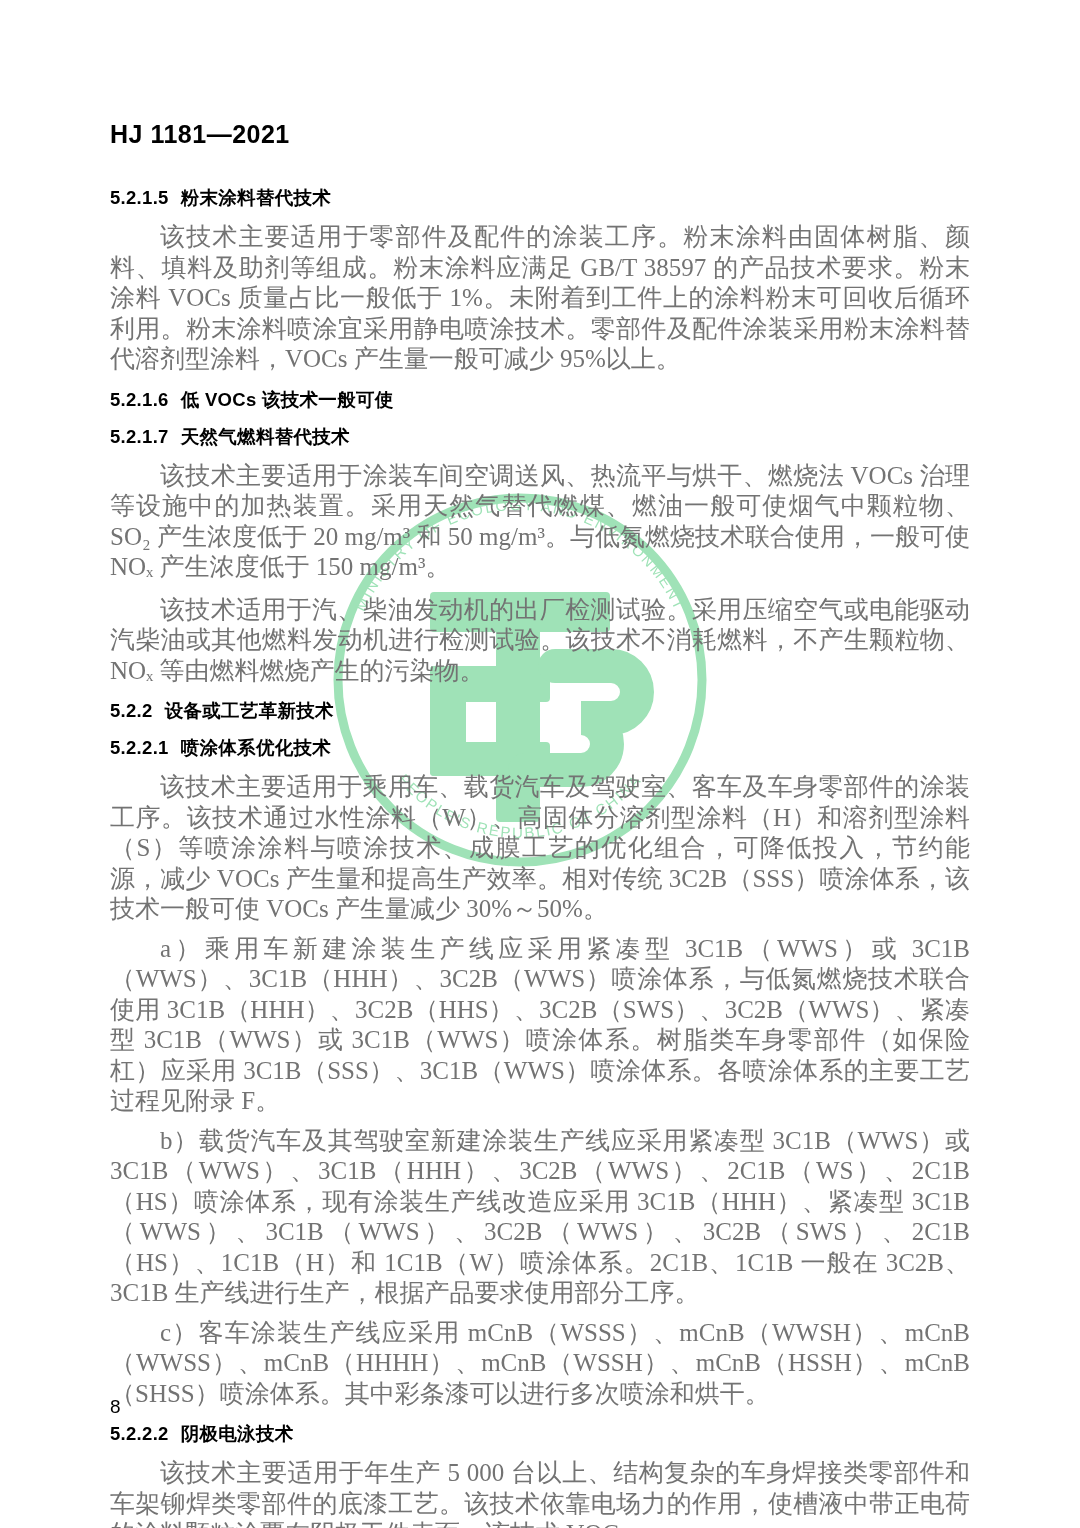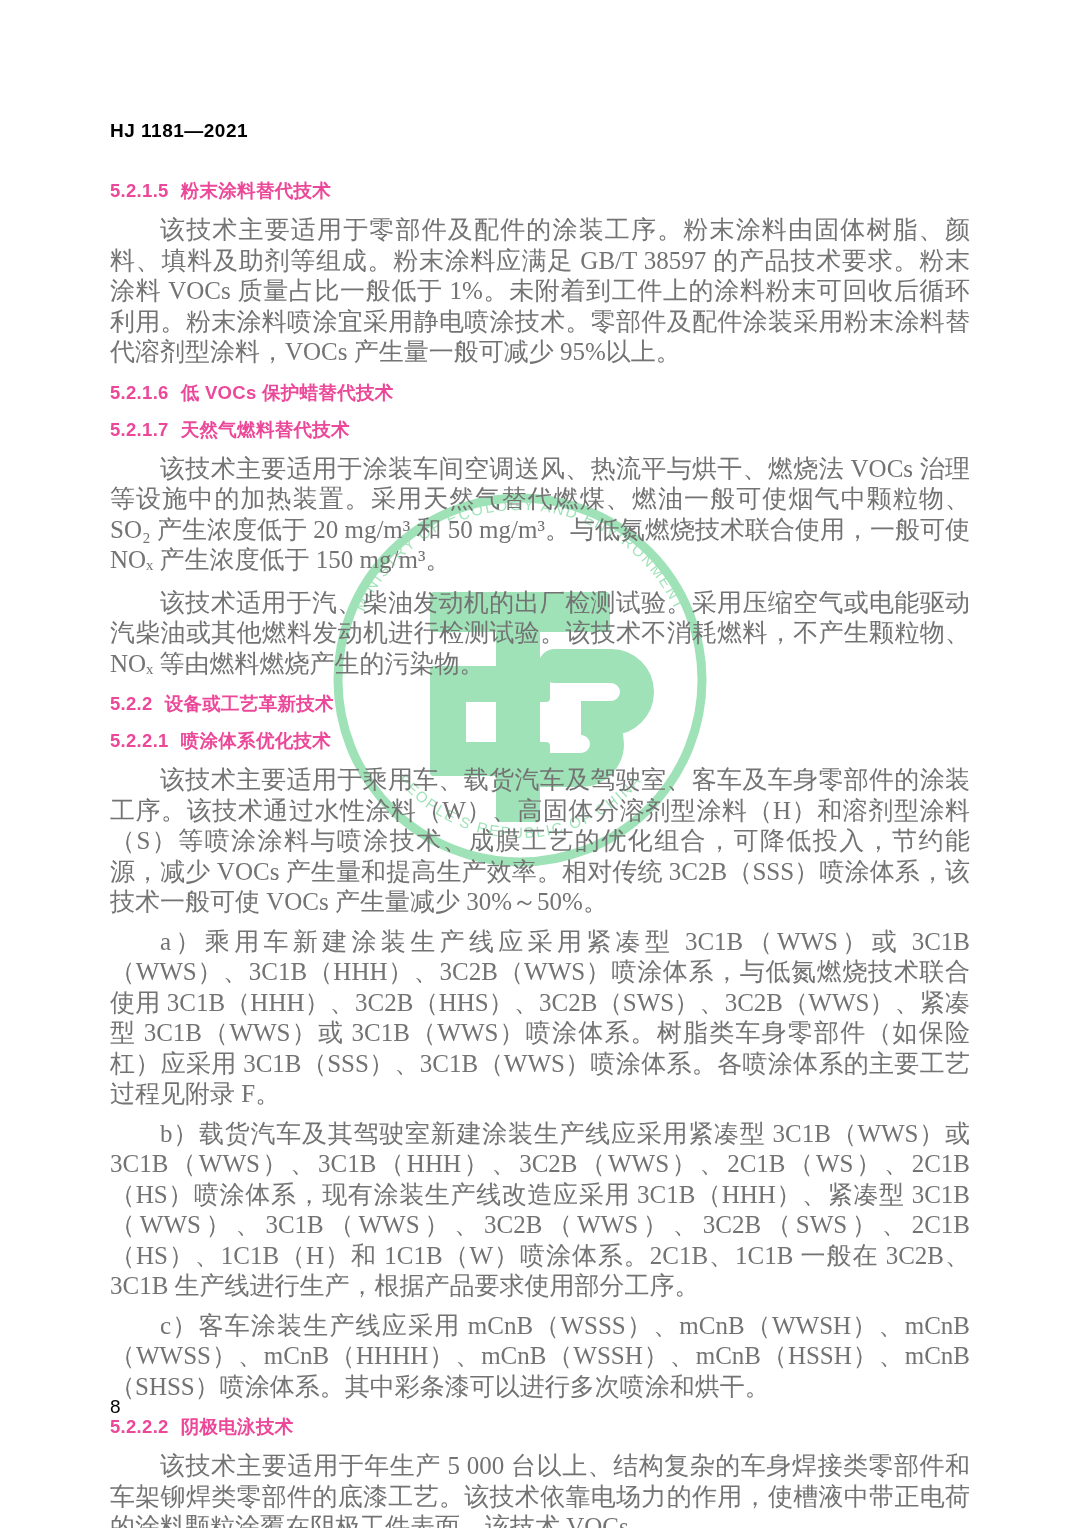--- a/index.html
+++ b/index.html
@@ -24,31 +24,31 @@
   }
   .content {
     position: absolute;
     left: 110px;
     top: 120px;
     width: 860px;
   }
   .running-head {
     font-family: "Liberation Sans", "DejaVu Sans", sans-serif;
     font-weight: bold;
-    font-size: 19px;
+    font-size: 25px;
     letter-spacing: 0.5px;
     margin: 0 0 36px 0;
     color: #000;
   }
   h3.clause {
     font-family: "Liberation Sans", "DejaVu Sans", sans-serif;
     font-size: 18.5px;
     font-weight: bold;
     margin: 0 0 12px 0;
-    color: #ec4899;
+    color: #000000;
     letter-spacing: 0.3px;
   }
   h3.clause .num {
     display: inline-block;
     margin-right: 12px;
   }
   p.para {
     font-size: 25px;
     line-height: 30.5px;
     margin: 0 0 12px 0;
@@ -116,21 +116,21 @@
   <div class="content">
 
     <div class="running-head">HJ 1181—2021</div>
 
     <h3 class="clause">
       <span class="num">5.2.1.5</span><span>粉末涂料替代技术</span>
     </h3>
     <p class="para">该技术主要适用于零部件及配件的涂装工序。粉末涂料由固体树脂、颜料、填料及助剂等组成。粉末涂料应满足 GB/T 38597 的产品技术要求。粉末涂料 VOCs 质量占比一般低于 1%。未附着到工件上的涂料粉末可回收后循环利用。粉末涂料喷涂宜采用静电喷涂技术。零部件及配件涂装采用粉末涂料替代溶剂型涂料，VOCs 产生量一般可减少 95%以上。</p>
 
     <h3 class="clause">
-      <span class="num">5.2.1.6</span><span>低 VOCs 保护蜡替代技术</span>
+      <span class="num">5.2.1.6</span><span>低 VOCs 该技术一般可使</span>
     </h3>
 
     <h3 class="clause">
       <span class="num">5.2.1.7</span><span>天然气燃料替代技术</span>
     </h3>
     <p class="para">该技术主要适用于涂装车间空调送风、热流平与烘干、燃烧法 VOCs 治理等设施中的加热装置。采用天然气替代燃煤、燃油一般可使烟气中颗粒物、SO₂ 产生浓度低于 20 mg/m³ 和 50 mg/m³。与低氮燃烧技术联合使用，一般可使 NOₓ 产生浓度低于 150 mg/m³。</p>
 
     <p class="para">该技术适用于汽、柴油发动机的出厂检测试验。采用压缩空气或电能驱动汽柴油或其他燃料发动机进行检测试验。该技术不消耗燃料，不产生颗粒物、NOₓ 等由燃料燃烧产生的污染物。</p>
 
     <h3 class="clause">

